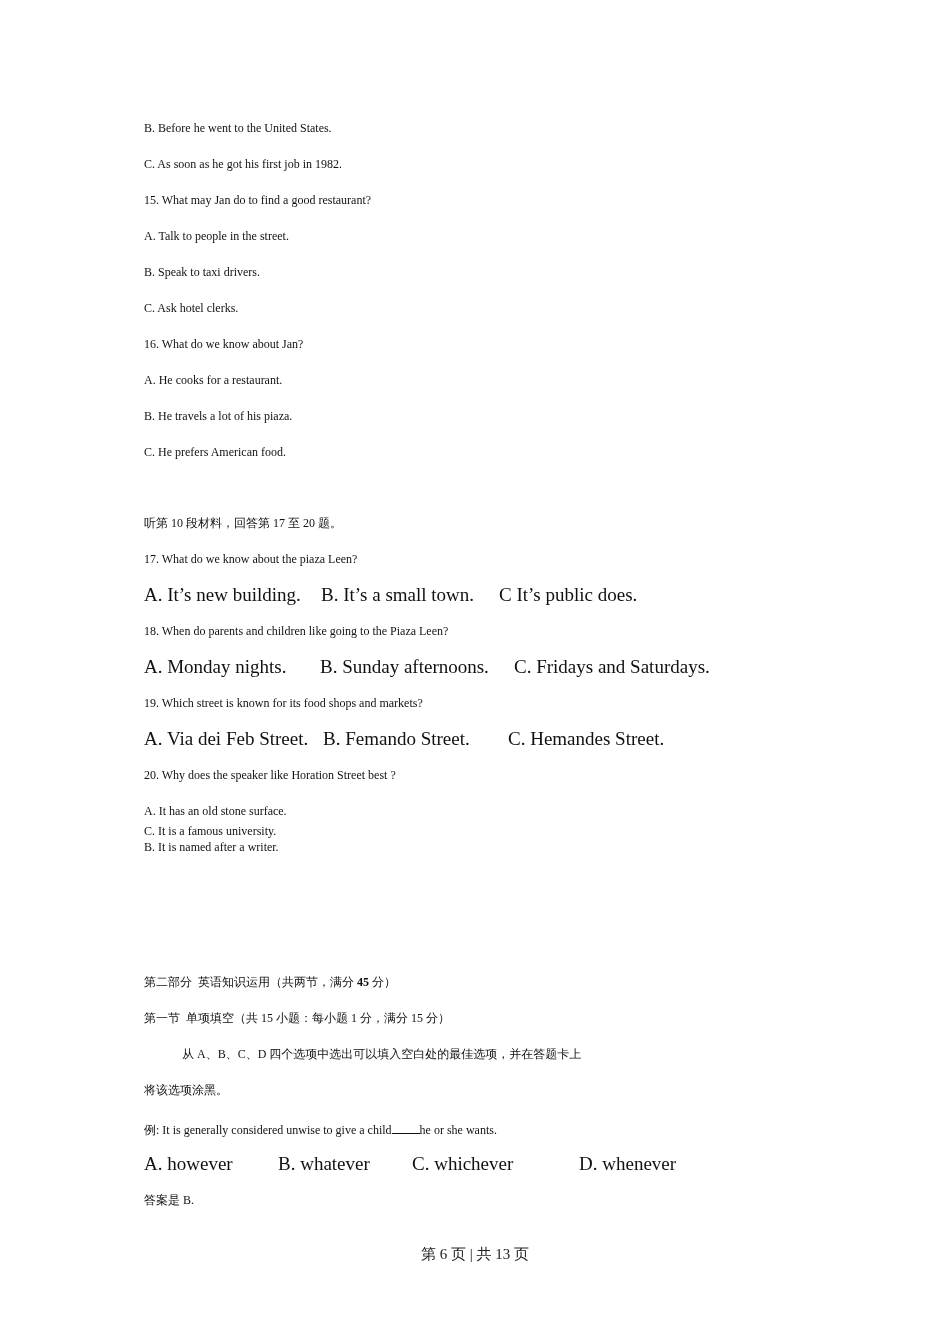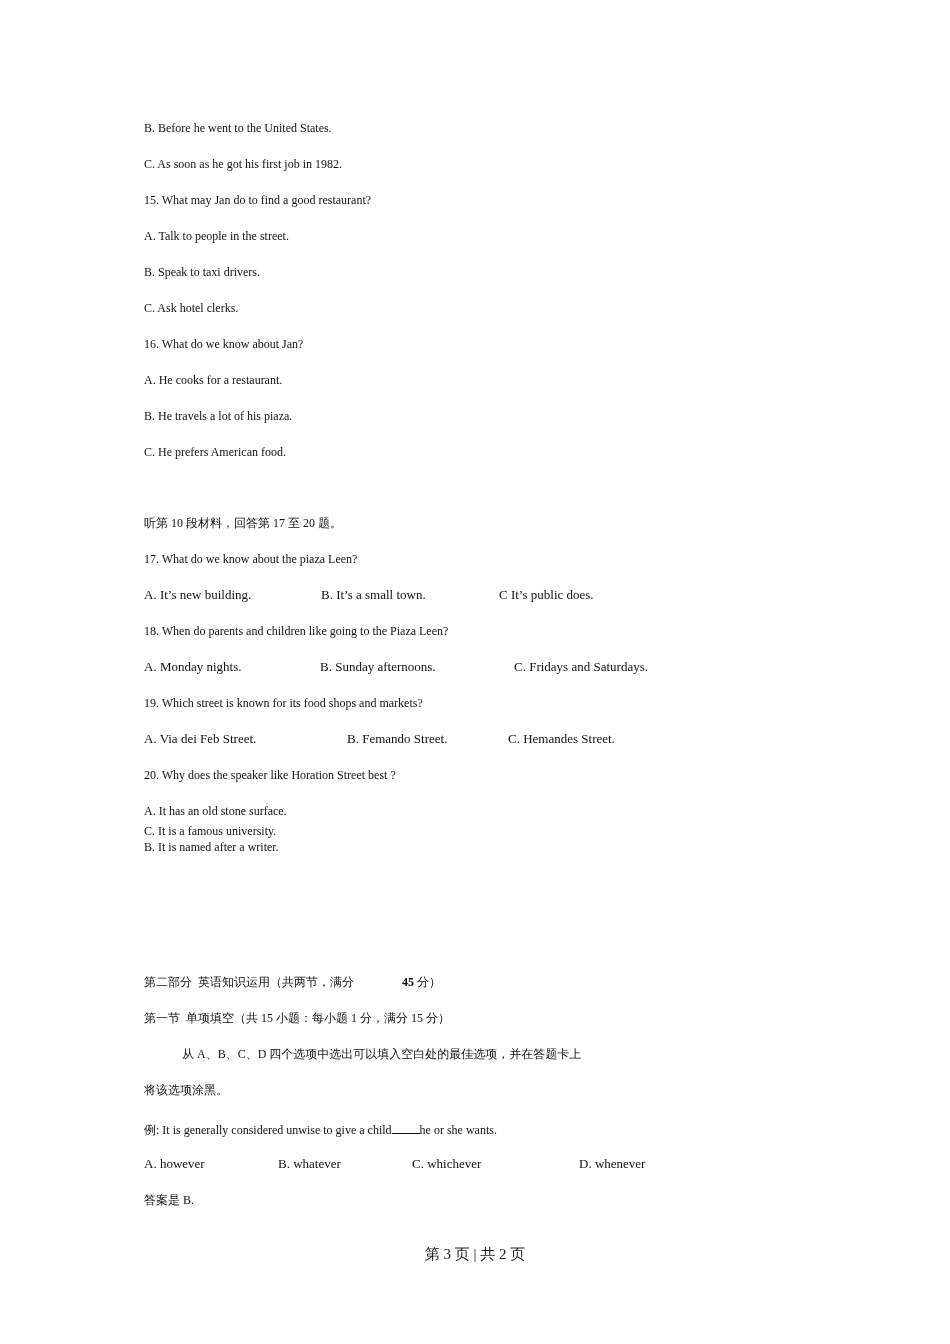--- a/index.html
+++ b/index.html
@@ -1,22 +1,22 @@
 <!DOCTYPE html>
 <html><head>
 <meta charset="utf-8">
 <style>
   html, body { margin: 0; padding: 0; background: #ffffff; }
   body { width: 950px; height: 1344px; position: relative; overflow: hidden;
          font-family: "Liberation Serif", "DejaVu Serif", serif; color: #111; }
   .line { position: absolute; left: 144px; font-size: 12px; line-height: 22px; white-space: pre; }
-  .opt { position: absolute; font-size: 13px; line-height: 22px; white-space: pre; }
+  .opt { position: absolute; font-size: 19px; line-height: 22px; white-space: pre; }
   .indent { left: 182px; }
   .blank { display: inline-block; width: 28px; border-bottom: 1.5px solid #111; height: 16px; vertical-align: baseline; }
-  .bold { font-weight: bold; margin-left: 45px; }
+  .bold { font-weight: bold; }
   .footer { position: absolute; left: 0; width: 950px; top: 1245px; text-align: center;
             font-size: 15px; color: #222; }
 </style>
 </head>
 <body>
 
 <div>
   <div class="line" style="top:117px">B. Before he went to the United States.</div>
   <div class="line" style="top:153px">C. As soon as he got his first job in 1982.</div>
 
@@ -37,34 +37,34 @@
   <div class="opt" style="top:584px; left:321px">B. It’s a small town.</div>
   <div class="opt" style="top:584px; left:499px">C It’s public does.</div>
 
   <div class="line" style="top:620px">18. When do parents and children like going to the Piaza Leen?</div>
   <div class="opt" style="top:656px; left:144px">A. Monday nights.</div>
   <div class="opt" style="top:656px; left:320px">B. Sunday afternoons.</div>
   <div class="opt" style="top:656px; left:514px">C. Fridays and Saturdays.</div>
 
   <div class="line" style="top:692px">19. Which street is known for its food shops and markets?</div>
   <div class="opt" style="top:728px; left:144px">A. Via dei Feb Street.</div>
-  <div class="opt" style="top:728px; left:347px">B. Femando Street.</div>
+  <div class="opt" style="top:728px; left:323px">B. Femando Street.</div>
   <div class="opt" style="top:728px; left:508px">C. Hemandes Street.</div>
 
   <div class="line" style="top:764px">20. Why does the speaker like Horation Street best ?</div>
   <div class="line" style="top:800px">A. It has an old stone surface.</div>
   <div class="line" style="top:836px">B. It is named after a writer.</div>
   <div class="line" style="top:820px">C. It is a famous university.</div>
 
   <div class="line" style="top:971px"><span>第二部分  英语知识运用（共两节，满分 </span><span class="bold">45</span><span> 分）</span></div>
   <div class="line" style="top:1007px">第一节  单项填空（共 15 小题：每小题 1 分，满分 15 分）</div>
   <div class="line indent" style="top:1043px">从 A、B、C、D 四个选项中选出可以填入空白处的最佳选项，并在答题卡上</div>
   <div class="line" style="top:1079px">将该选项涂黑。</div>
 
   <div class="line" style="top:1117px"><span>例: It is generally considered unwise to give a child</span><span class="blank"></span><span>he or she wants.</span></div>
   <div class="opt" style="top:1153px; left:144px">A. however</div>
   <div class="opt" style="top:1153px; left:278px">B. whatever</div>
   <div class="opt" style="top:1153px; left:412px">C. whichever</div>
   <div class="opt" style="top:1153px; left:579px">D. whenever</div>
   <div class="line" style="top:1189px">答案是 B.</div>
 
-  <div class="footer">第 3 页 | 共 2 页</div>
+  <div class="footer">第 6 页 | 共 13 页</div>
 </div>
 
 </body></html>

